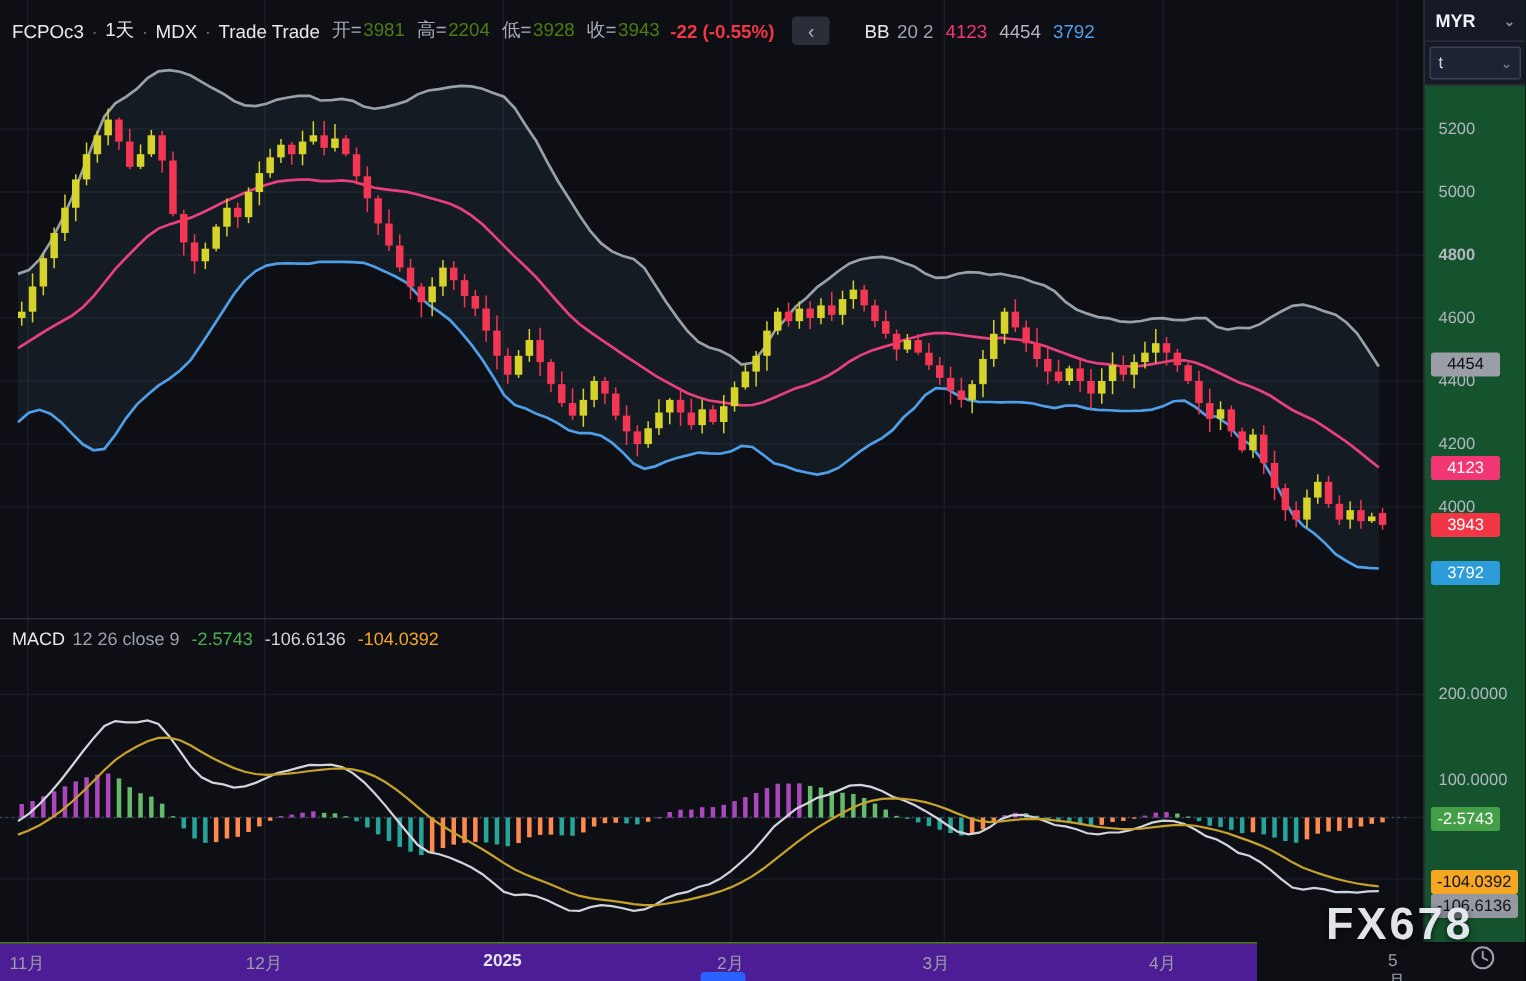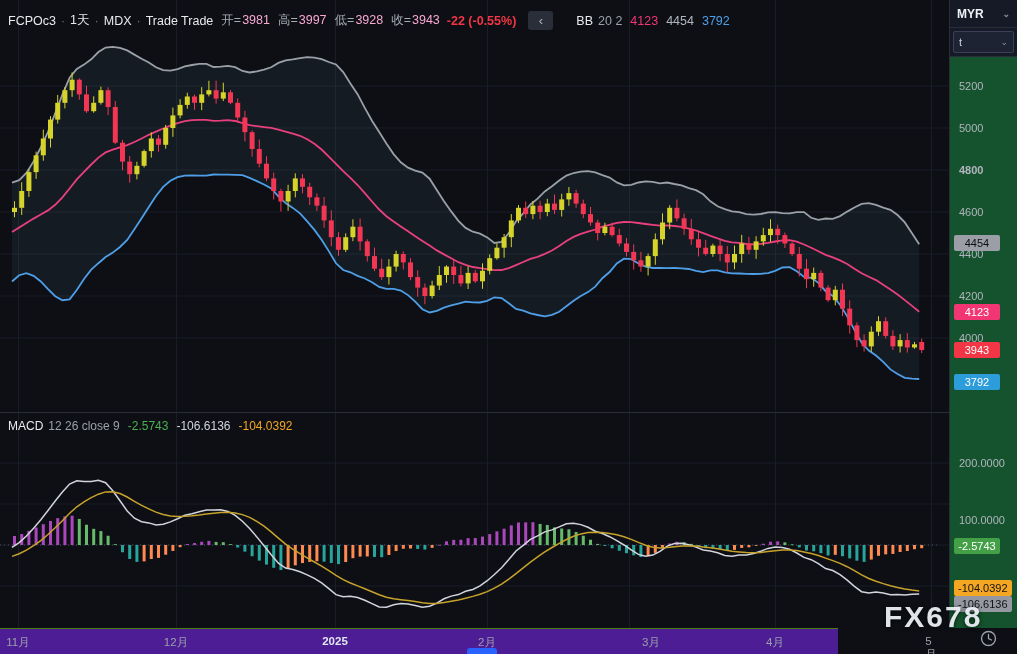--- a/index.html
+++ b/index.html
@@ -7,21 +7,21 @@
        font-family:"Liberation Sans",sans-serif;-webkit-font-smoothing:antialiased;}
   #cv{position:absolute;left:0;top:0;z-index:1;}
   
   .main-legend{position:absolute;left:8px;top:11px;z-index:5;display:flex;align-items:center;
        font-size:12.5px;color:#e8eaed;white-space:nowrap;}
   .macd-legend{position:absolute;left:8px;top:419px;z-index:5;display:flex;align-items:center;
        font-size:12px;color:#e8eaed;white-space:nowrap;}
   .sep{color:#6a7079;margin:0 5px;}
   .params{color:#9ba0aa;margin-left:5px;}
   .ok{color:#a6abb5;margin-left:8px;}
-  .ov{color:#f9a8d4;margin-left:1px;}
+  .ov{color:#4d7c0f;margin-left:1px;}
   .chg{color:#f23645;margin-left:7px;font-weight:bold;}
   .lv{margin-left:8px;}
   .navbtn{margin-left:12px;width:25px;height:19px;background:#2a2e39;border:none;border-radius:3px;
        color:#b2b5be;font-size:13px;line-height:16px;cursor:pointer;padding:0;}
   .ind{margin-left:23px;color:#e8eaed;cursor:pointer;}
   
   .right-axis{position:absolute;left:949px;top:0;width:68px;height:628px;z-index:4;
        background:#14532d;border-left:1px solid #2a2e39;}
   .axis-tick{position:absolute;left:9px;font-size:11px;color:#b2b5be;height:14px;line-height:14px;}
   .axis-badge{position:absolute;left:4px;min-width:46px;height:16px;line-height:16px;font-size:11px;
@@ -462,21 +462,21 @@
     </svg>
 
   <div class="main-legend">
     <span>FCPOc3</span>
     <span class="sep">·</span>
     <span>1天</span>
     <span class="sep">·</span>
     <span>MDX</span>
     <span class="sep">·</span>
     <span>Trade Trade</span>
-    <span id="ohlc-values"><span class="ok">开=</span><span class="ov">3981</span><span class="ok">高=</span><span class="ov">3997</span><span class="ok">低=</span><span class="ov">3928</span><span class="ok">收=</span><span class="ov">3943</span></span>
+    <span id="ohlc-values"><span class="ok">开=</span><span class="ov">3981</span><span class="ok">高=</span><span class="ov">2204</span><span class="ok">低=</span><span class="ov">3928</span><span class="ok">收=</span><span class="ov">3943</span></span>
     <span class="chg">-22 (-0.55%)</span>
     <button class="navbtn">‹</button>
     <span class="ind"><span>BB</span><span class="params">20 2</span></span>
     <span id="bb-values"><span class="lv" style="color: rgb(242, 54, 116);">4123</span><span class="lv" style="color: rgb(178, 181, 190);">4454</span><span class="lv" style="color: rgb(79, 159, 232);">3792</span></span>
   </div>
 
   <div class="macd-legend">
     <span class="ind" style="margin-left:0"><span>MACD</span><span class="params">12 26 close 9</span></span>
     <span id="macd-values"><span class="lv" style="color: rgb(76, 175, 80);">-2.5743</span><span class="lv" style="color: rgb(209, 212, 220);">-106.6136</span><span class="lv" style="color: rgb(245, 166, 35);">-104.0392</span></span>
   </div>
@@ -498,21 +498,21 @@
       <div class="axis-badge" style="top: 538.055px; background: rgb(67, 160, 71); color: rgb(255, 255, 255);">-2.5743</div>
       <div class="axis-badge" style="top: 579.656px; background: rgb(245, 166, 35); color: rgb(16, 19, 24);">-104.0392</div>
       <div class="axis-badge" style="top: 595.656px; background: rgb(149, 152, 161); color: rgb(16, 19, 24);">-106.6136</div>
     </div>
 
   <div class="time-axis" id="time-axis">
       <div class="time-label" style="left: 18px;">11月</div>
       <div class="time-label" style="left: 176px;">12月</div>
       <div class="time-label year" style="left: 335px;">2025</div>
       <div class="time-label" style="left: 487px;">2月</div>
-      <div class="time-label" style="left: 651px;">3月</div>
+      <div class="time-label" style="left: 624px;">3月</div>
       <div class="time-label" style="left: 775px;">4月</div>
       <div class="time-label" style="left: 931px;">5月</div>
     </div>
 
   <div class="cwidget">
     <div class="cw-row">
       <span>MYR</span>
       <span class="caret">⌄</span>
     </div>
     <div class="cw-row small">

